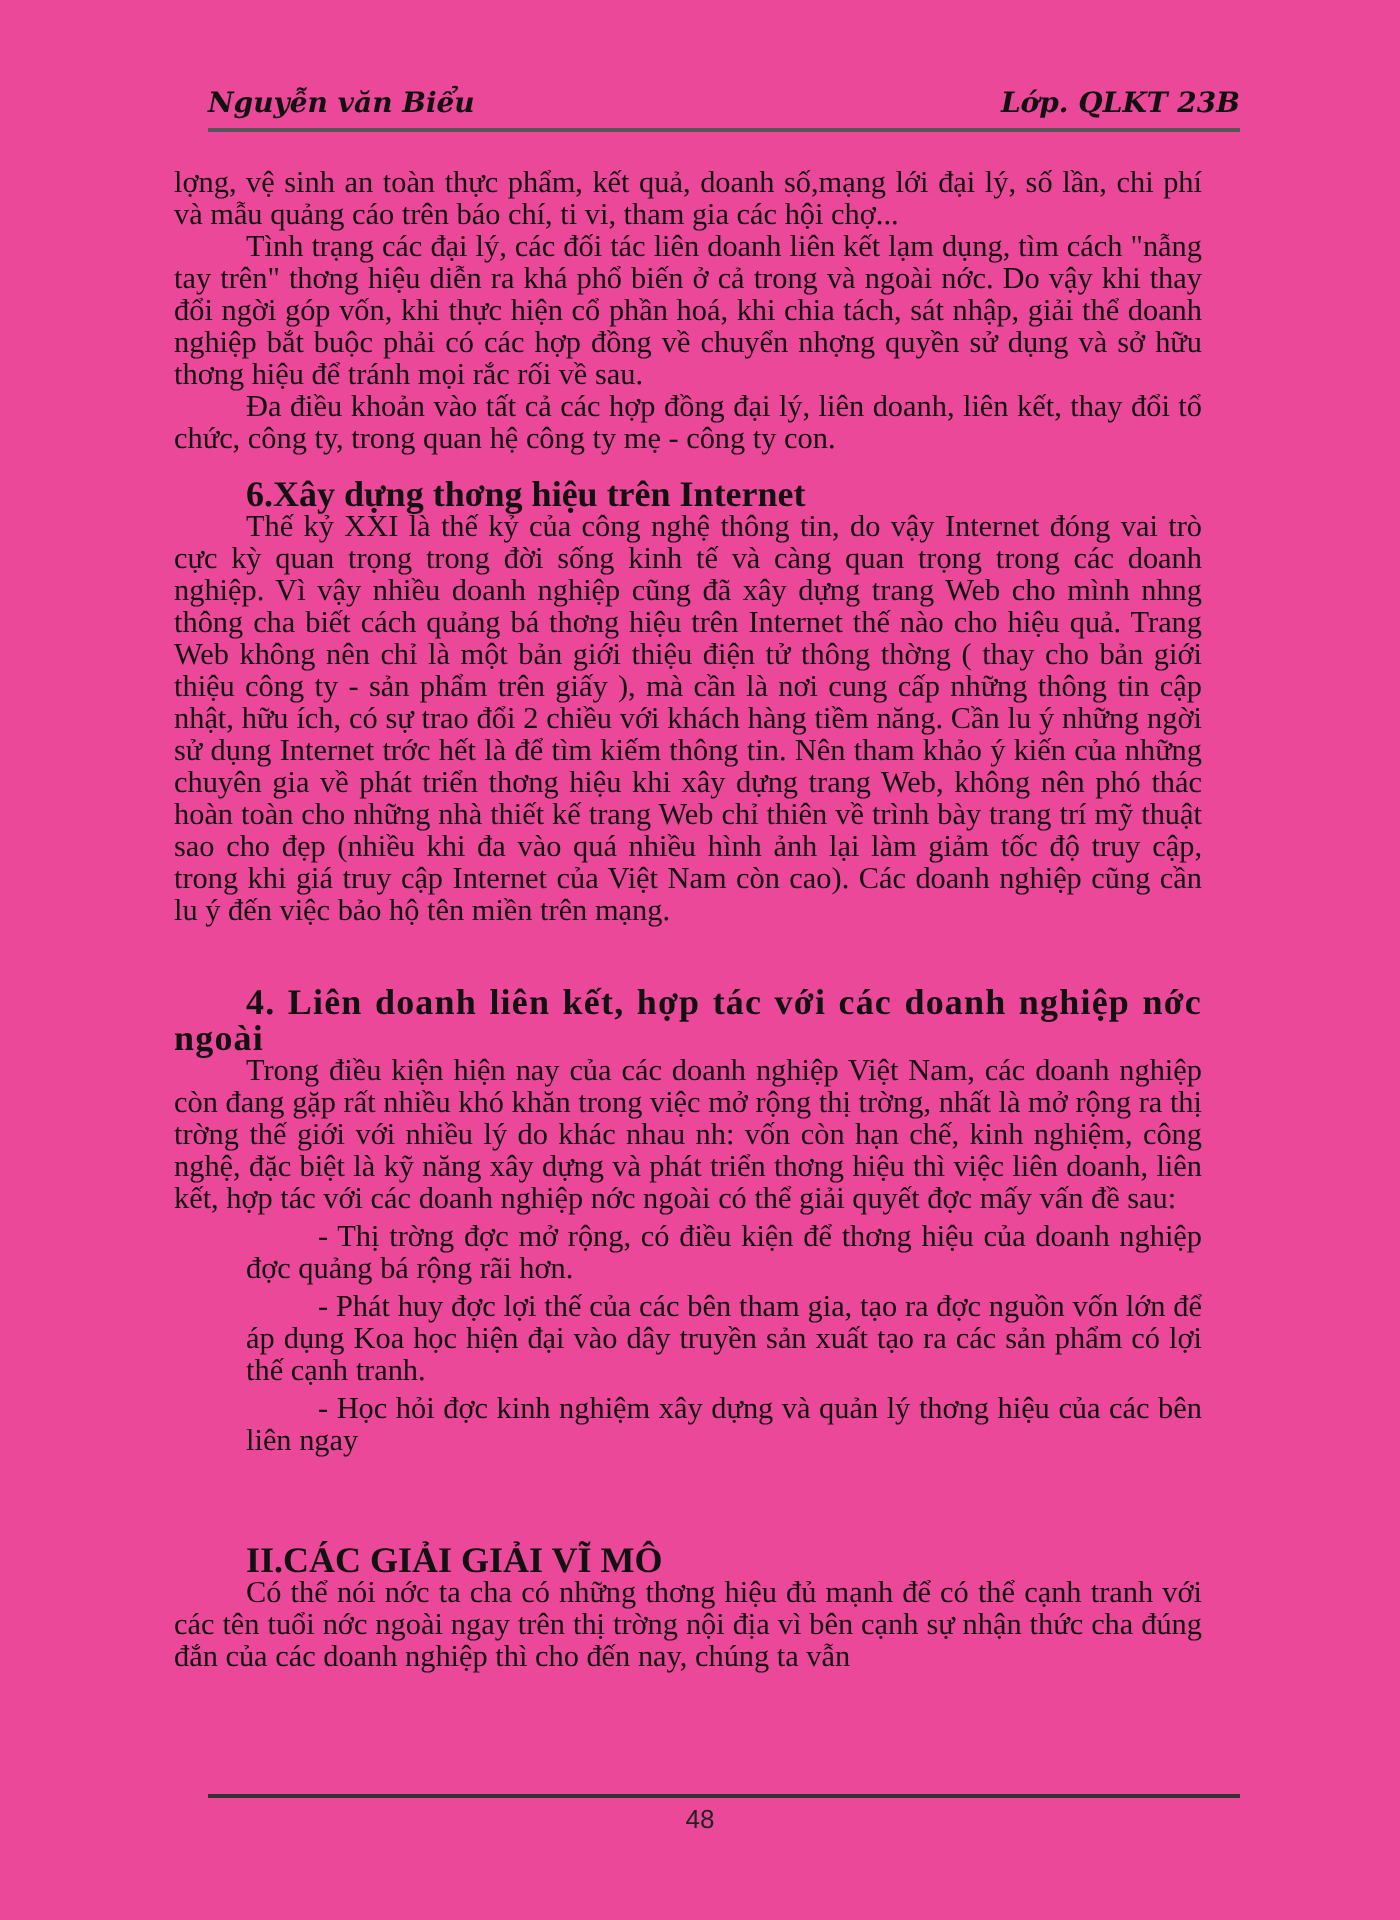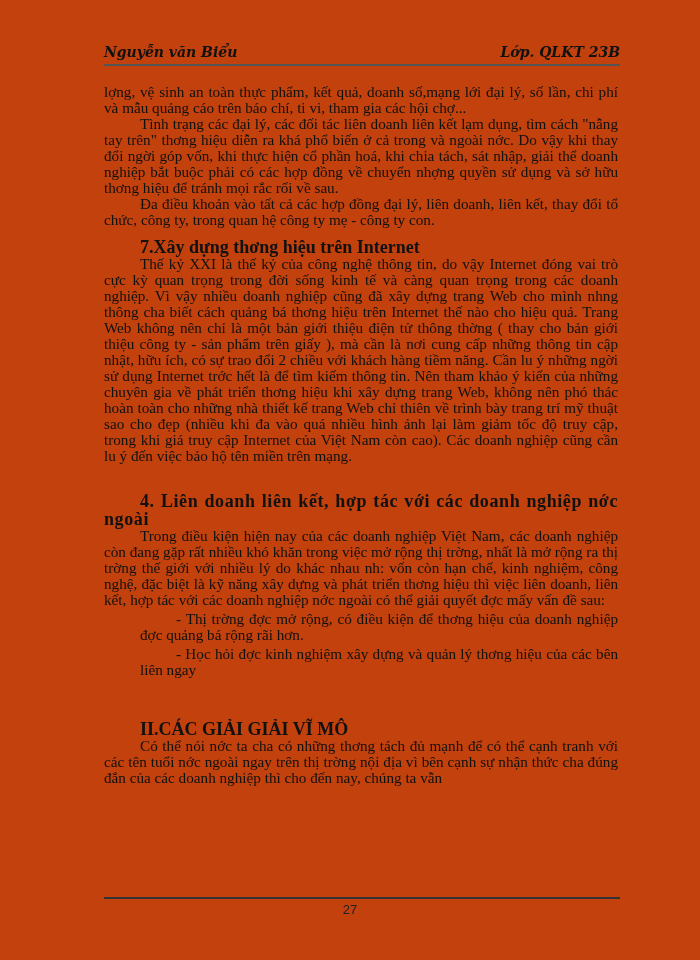--- a/index.html
+++ b/index.html
@@ -1,26 +1,26 @@
 <!DOCTYPE html>
 <html><head>
   <meta charset="utf-8">
   <style>
     html, body { margin: 0; padding: 0; background: #ffffff; }
     body { width: 700px; height: 960px; position: relative; overflow: hidden; color: #111; }
-    .page { position: absolute; left: 0; top: 0; width: 700px; height: 960px; background: #c2410c; }
+    .page { position: absolute; left: 0; top: 0; width: 700px; height: 960px; background: #ec4899; }
     .header {
       position: absolute; left: 104px; top: 44px; width: 516px; height: 20px;
       font-family: "DejaVu Serif", serif; font-style: italic; font-weight: bold; font-size: 14px;
       border-bottom: 2px solid #555;
     }
     .header .left { position: absolute; left: 0; top: 0; }
     .header .right { position: absolute; right: 0; top: 0; }
     .body {
-      position: absolute; left: 104px; top: 84px; width: 514px;
+      position: absolute; left: 87px; top: 84px; width: 514px;
       font-family: "Liberation Serif", serif; font-size: 15.2px; line-height: 16px;
       text-align: justify;
     }
     .body p { margin: 0; }
     .indent { text-indent: 36px; }
     h2 {
       margin: 0; font-family: "Liberation Serif", serif; font-weight: bold; font-size: 18px;
       line-height: 18px; text-indent: 36px;
     }
     h2.wide { letter-spacing: 0.6px; }
@@ -40,27 +40,28 @@
   <div class="header">
     <span class="left">Nguyễn văn Biểu</span>
     <span class="right">Lớp. QLKT 23B</span>
   </div>
 
   <div class="body">
     <p>lợng, vệ sinh an toàn thực phẩm, kết quả, doanh số,mạng lới đại lý, số lần, chi phí và mẫu quảng cáo trên báo chí, ti vi, tham gia các hội chợ...</p>
     <p class="indent">Tình trạng các đại lý, các đối tác liên doanh liên kết lạm dụng, tìm cách "nẫng tay trên" thơng hiệu diễn ra khá phổ biến ở cả trong và ngoài nớc. Do vậy khi thay đổi ngời góp vốn, khi thực hiện cổ phần hoá, khi chia tách, sát nhập, giải thể doanh nghiệp bắt buộc phải có các hợp đồng về chuyển nhợng quyền sử dụng và sở hữu thơng hiệu để tránh mọi rắc rối về sau.</p>
     <p class="indent">Đa điều khoản vào tất cả các hợp đồng đại lý, liên doanh, liên kết, thay đổi tổ chức, công ty, trong quan hệ công ty mẹ - công ty con.</p>
 
-    <h2 class="gap-h4">7.Xây dựng thơng hiệu trên Internet</h2>
+    <h2 class="gap-h4">6.Xây dựng thơng hiệu trên Internet</h2>
     <p class="indent">Thế kỷ XXI là thế kỷ của công nghệ thông tin, do vậy Internet đóng vai trò cực kỳ quan trọng trong đời sống kinh tế và càng quan trọng trong các doanh nghiệp. Vì vậy nhiều doanh nghiệp cũng đã xây dựng trang Web cho mình nhng thông cha biết cách quảng bá thơng hiệu trên Internet thế nào cho hiệu quả. Trang Web không nên chỉ là một bản giới thiệu điện tử thông thờng ( thay cho bản giới thiệu công ty - sản phẩm trên giấy ), mà cần là nơi cung cấp những thông tin cập nhật, hữu ích, có sự trao đổi 2 chiều với khách hàng tiềm năng. Cần lu ý những ngời sử dụng Internet trớc hết là để tìm kiếm thông tin. Nên tham khảo ý kiến của những chuyên gia về phát triển thơng hiệu khi xây dựng trang Web, không nên phó thác hoàn toàn cho những nhà thiết kế trang Web chỉ thiên về trình bày trang trí mỹ thuật sao cho đẹp (nhiều khi đa vào quá nhiều hình ảnh lại làm giảm tốc độ truy cập, trong khi giá truy cập Internet của Việt Nam còn cao). Các doanh nghiệp cũng cần lu ý đến việc bảo hộ tên miền trên mạng.</p>
 
     <h2 class="gap-h5 wide">4. Liên doanh liên kết, hợp tác với các doanh nghiệp nớc ngoài</h2>
     <p class="indent">Trong điều kiện hiện nay của các doanh nghiệp Việt Nam, các doanh nghiệp còn đang gặp rất nhiều khó khăn trong việc mở rộng thị trờng, nhất là mở rộng ra thị trờng thế giới với nhiều lý do khác nhau nh: vốn còn hạn chế, kinh nghiệm, công nghệ, đặc biệt là kỹ năng xây dựng và phát triển thơng hiệu thì việc liên doanh, liên kết, hợp tác với các doanh nghiệp nớc ngoài có thể giải quyết đợc mấy vấn đề sau:</p>
     <p class="bullet">- Thị trờng đợc mở rộng, có điều kiện để thơng hiệu của doanh nghiệp đợc quảng bá rộng rãi hơn.</p>
+    <p class="bullet">- Phát huy đợc lợi thế của các bên tham gia, tạo ra đợc nguồn vốn lớn để áp dụng Koa học hiện đại vào dây truyền sản xuất tạo ra các sản phẩm có lợi thế cạnh tranh.</p>
     <p class="bullet">- Học hỏi đợc kinh nghiệm xây dựng và quản lý thơng hiệu của các bên liên ngay</p>
 
     <h2 class="gap-h2">II.CÁC GIẢI GIẢI VĨ MÔ</h2>
-    <p class="indent">Có thể nói nớc ta cha có những thơng tách đủ mạnh để có thể cạnh tranh với các tên tuổi nớc ngoài ngay trên thị trờng nội địa vì bên cạnh sự nhận thức cha đúng đắn của các doanh nghiệp thì cho đến nay, chúng ta vẫn</p>
+    <p class="indent">Có thể nói nớc ta cha có những thơng hiệu đủ mạnh để có thể cạnh tranh với các tên tuổi nớc ngoài ngay trên thị trờng nội địa vì bên cạnh sự nhận thức cha đúng đắn của các doanh nghiệp thì cho đến nay, chúng ta vẫn</p>
   </div>
 
   <div class="footer-line"></div>
-  <div class="page-num">27</div>
+  <div class="page-num">48</div>
 </div>
 
 </body></html>

